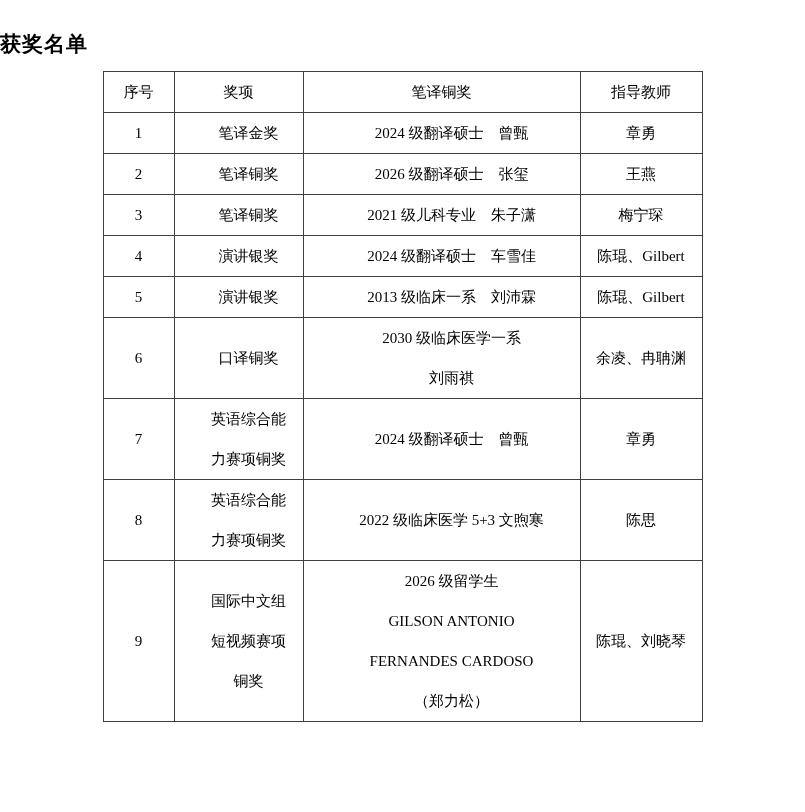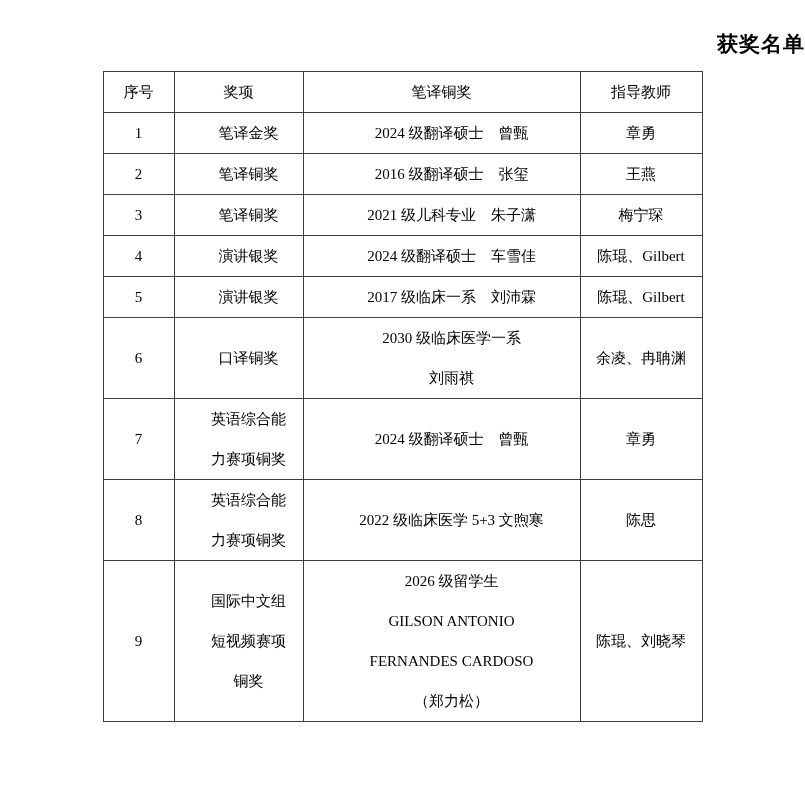--- a/index.html
+++ b/index.html
@@ -12,21 +12,21 @@
     font-family: "Liberation Serif", "DejaVu Serif", serif;
     color: #000000;
   }
   .doc {
     width: 805px;
     height: 812px;
     box-sizing: border-box;
     padding-top: 30px;
   }
   .doc-title {
-    text-align: right;
+    text-align: left;
     font-weight: bold;
     font-size: 21px;
     letter-spacing: 1px;
     margin: 0 0 13px 0;
   }
   table.award-table {
     border-collapse: collapse;
     table-layout: fixed;
     width: 599px;
     margin: 0 auto;
@@ -87,21 +87,21 @@
             <div class="cell-line">2024 级翻译硕士　曾甄</div>
           </td>
           <td>章勇</td>
         </tr>
         <tr>
           <td>2</td>
           <td>
             <div class="cell-line">笔译铜奖</div>
           </td>
           <td>
-            <div class="cell-line">2016 级翻译硕士　张玺</div>
+            <div class="cell-line">2026 级翻译硕士　张玺</div>
           </td>
           <td>王燕</td>
         </tr>
         <tr>
           <td>3</td>
           <td>
             <div class="cell-line">笔译铜奖</div>
           </td>
           <td>
             <div class="cell-line">2021 级儿科专业　朱子潇</div>
@@ -117,21 +117,21 @@
             <div class="cell-line">2024 级翻译硕士　车雪佳</div>
           </td>
           <td>陈琨、Gilbert</td>
         </tr>
         <tr>
           <td>5</td>
           <td>
             <div class="cell-line">演讲银奖</div>
           </td>
           <td>
-            <div class="cell-line">2017 级临床一系　刘沛霖</div>
+            <div class="cell-line">2013 级临床一系　刘沛霖</div>
           </td>
           <td>陈琨、Gilbert</td>
         </tr>
         <tr>
           <td>6</td>
           <td>
             <div class="cell-line">口译铜奖</div>
           </td>
           <td>
             <div class="cell-line">2030 级临床医学一系</div>

